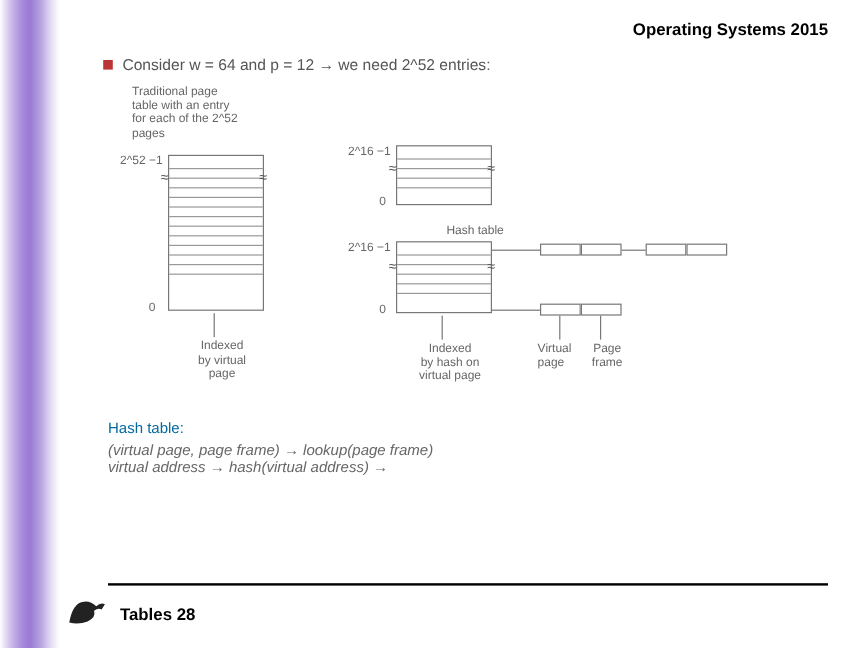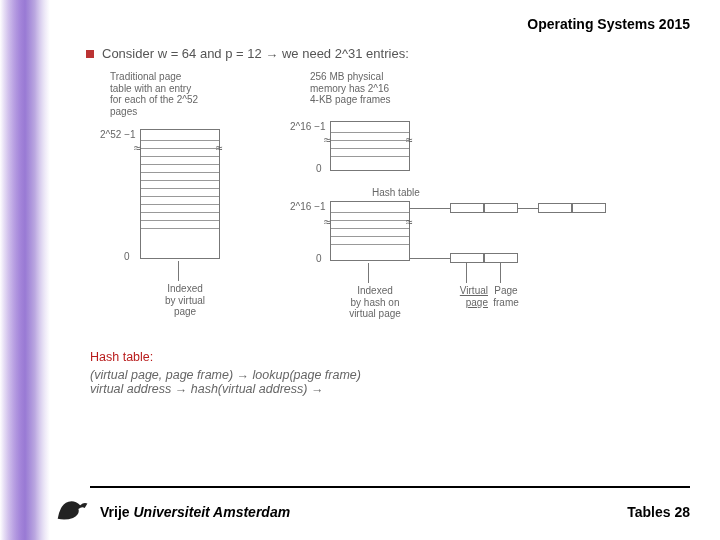--- a/index.html
+++ b/index.html
@@ -103,21 +103,21 @@
     background: #777;
   }
   .hash-section {
     position: absolute;
     bottom: 0;
     left: 0;
     font-size: 12.5px;
     color: #666;
   }
   .hash-title {
-    color: #b91c1c;
+    color: #0369a1;
     font-weight: normal;
     margin-bottom: 4px;
   }
   .footer-line {
     position: absolute;
     left: 90px;
     right: 30px;
     bottom: 52px;
     border-top: 2px solid #000;
   }
@@ -145,32 +145,29 @@
 <body>
 
 <div class="left-stripe"></div>
 
 <div class="slide">
 
   <div class="subheader">Operating Systems 2015</div>
 
   <div class="content">
     <div class="bullet"></div>
-    <div class="consider">Consider w = 64 and p = 12 → we need 2^31 entries:</div>
+    <div class="consider">Consider w = 64 and p = 12 → we need 2^52 entries:</div>
 
     <div class="diagram">
 
       <div class="dlabel" style="left:20px; top:0; width:110px; white-space:pre-line;">Traditional page
 table with an entry
 for each of the 2^52
 pages</div>
 
-      <div class="dlabel" style="left:220px; top:0; width:110px; white-space:pre-line;">256 MB physical
-memory has 2^16
-4-KB page frames</div>
 
       <div class="dlabel" style="left:10px; top:58px;">2^52 −1</div>
       <div class="tbl" style="left:50px; top:58px; width:80px; height:130px;">
         <div class="row" style="height:10px;"></div>
         <div class="row"></div>
           <div class="row"></div>
           <div class="row"></div>
         <div class="row"></div>
           <div class="row"></div>
           <div class="row"></div>
@@ -227,21 +224,21 @@
       <div class="smallbox" style="left:482px; top:132px; width:34px;"></div>
       <div class="arrowline" style="left:320px; top:137px; width:40px; height:1px;"></div>
       <div class="arrowline" style="left:428px; top:137px; width:20px; height:1px;"></div>
 
       <div class="smallbox" style="left:360px; top:182px; width:34px;"></div>
       <div class="smallbox" style="left:394px; top:182px; width:34px;"></div>
       <div class="arrowline" style="left:320px; top:187px; width:40px; height:1px;"></div>
       <div class="arrowline" style="left:376px; top:192px; width:1px; height:20px;"></div>
       <div class="arrowline" style="left:410px; top:192px; width:1px; height:20px;"></div>
 
-      <div class="dlabel" style="left:358px; top:214px; width:40px; text-align:right; white-space:pre-line;text-decoration:underline;">Virtual
+      <div class="dlabel" style="left:358px; top:214px; width:40px; text-align:left; white-space:pre-line;">Virtual
 page</div>
       <div class="dlabel" style="left:396px; top:214px; width:40px; text-align:center; white-space:pre-line;">Page
 frame</div>
 
     </div>
 
     <div class="hash-section">
       <div class="hash-title">Hash table:</div>
       <div style="font-style:italic;">(virtual page, page frame) → lookup(page frame)</div>
       <div style="font-style:italic;">virtual address → hash(virtual address) →</div>
@@ -250,20 +247,17 @@
   </div>
 </div>
 
 <div class="footer-line"></div>
 
 <svg class="griffin" viewBox="0 0 40 30">
   <path d="M3 27 Q6 10 15 8 Q22 6 28 12 Q32 8 36 10 L33 15 Q30 13 26 16 Q28 22 20 26 Q12 29 3 27 Z" fill="#222"></path>
 </svg>
 
 <div class="footer">
-  <div class="uni">
-    <span>Vrije </span><em>Universiteit Amsterdam</em>
-  </div>
   <div>
     <span style="font-weight:bold;">Tables</span>
     <span style="font-weight:bold;">28</span>
   </div>
 </div>
 
 </body></html>

